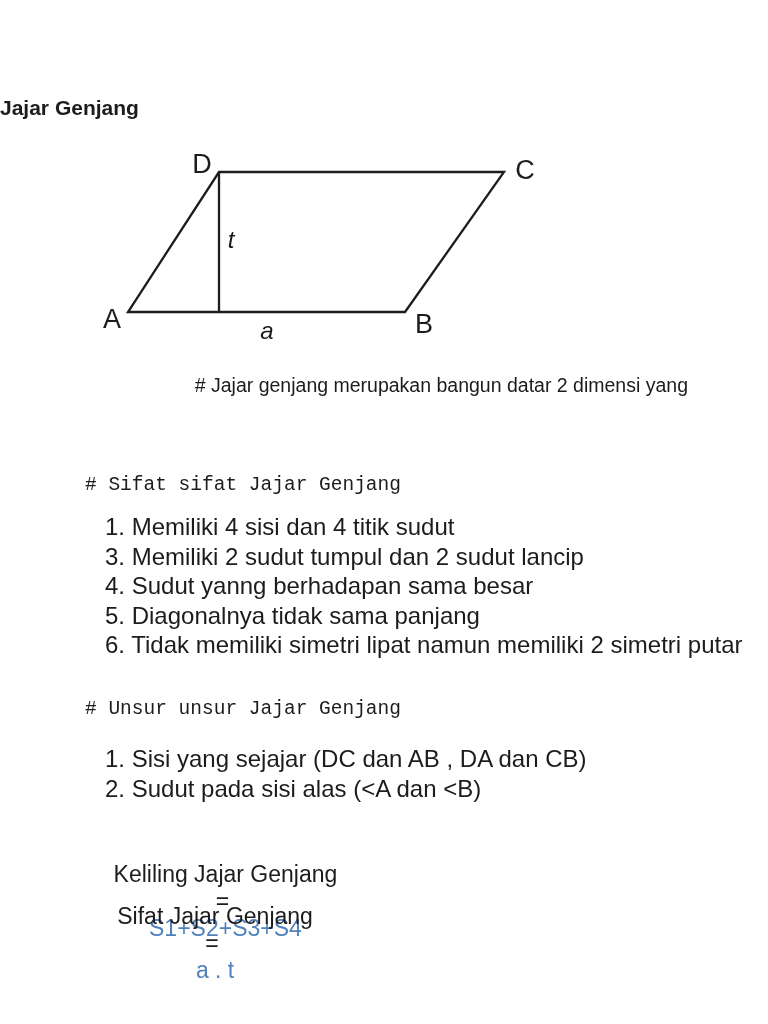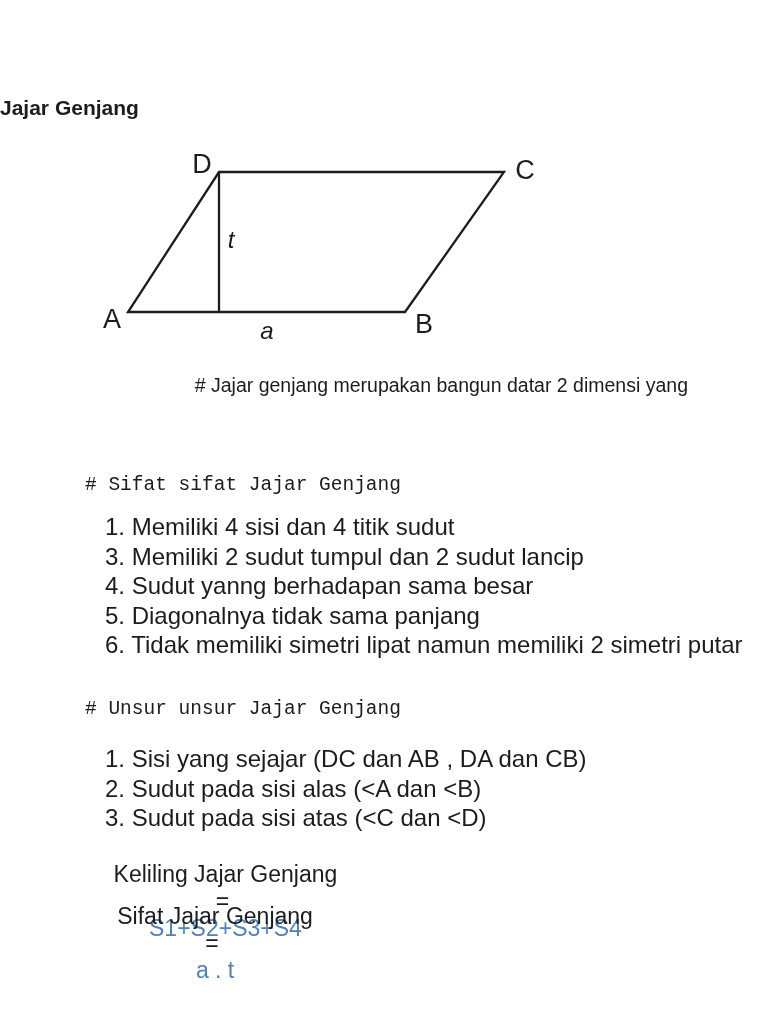--- a/index.html
+++ b/index.html
@@ -118,21 +118,20 @@
     <div>4. Sudut yanng berhadapan sama besar</div>
     <div>5. Diagonalnya tidak sama panjang</div>
     <div>6. Tidak memiliki simetri lipat namun memiliki 2 simetri putar</div>
   </div>
 
   <div class="section-heading heading-unsur"># Unsur unsur Jajar Genjang</div>
 
   <div class="num-list list-unsur">
     <div>1. Sisi yang sejajar (DC dan AB , DA dan CB)</div>
     <div>2. Sudut pada sisi alas (&lt;A dan &lt;B)</div>
-    <div>3. Sudut pada sisi atas (&lt;C dan &lt;D)</div>
   </div>
 
   <div class="formula formula-keliling">
     <span class="formula-label">Keliling Jajar Genjang</span>
     <span class="eq-sign">=</span>
     <span class="formula-value">S1+S2+S3+S4</span>
   </div>
 
   <div class="formula formula-luas">
     <span class="formula-label">Sifat Jajar Genjang</span>

